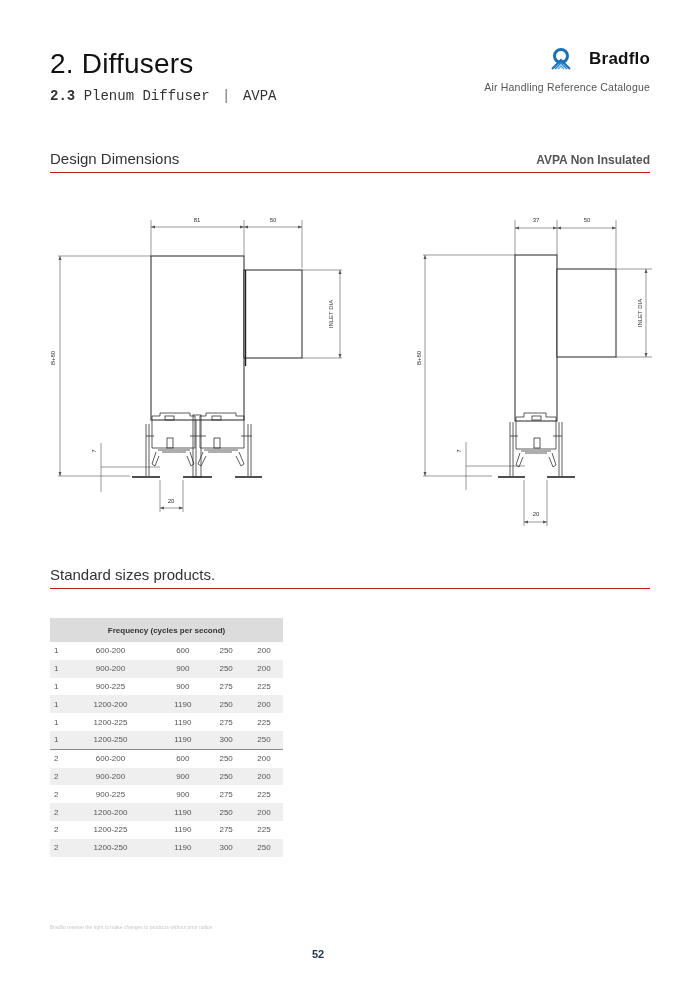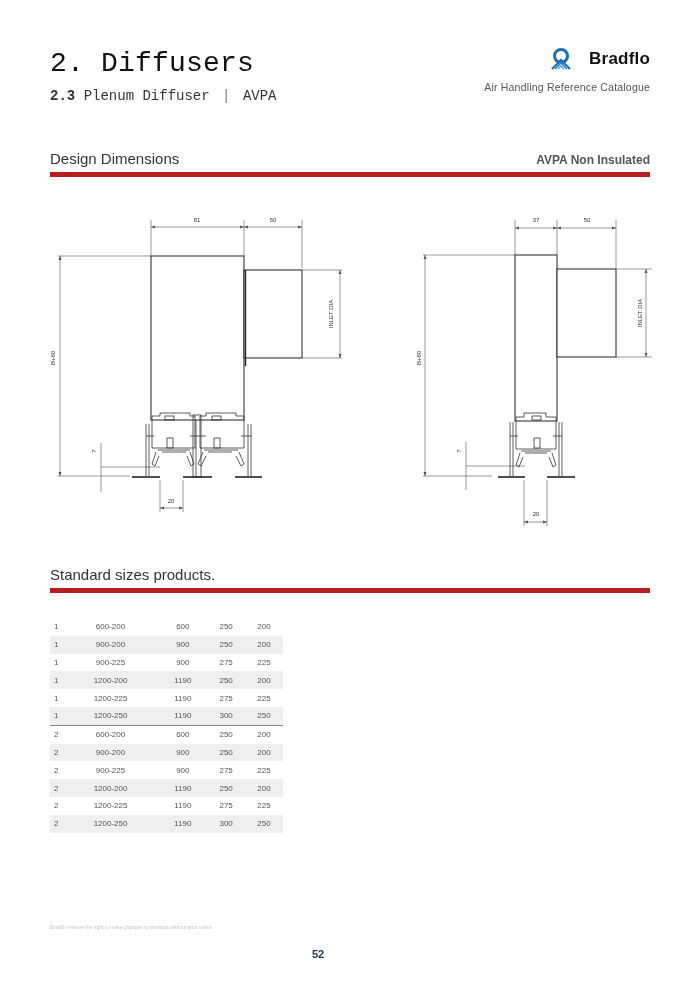--- a/index.html
+++ b/index.html
@@ -1,25 +1,25 @@
 <!DOCTYPE html>
 <html><head>
 <meta charset="utf-8">
 <style>
   html, body { margin: 0; padding: 0; background: #ffffff; }
   body { width: 700px; height: 990px; position: relative; overflow: hidden; font-family: "Liberation Sans", sans-serif; color: #222; }
   .abs { position: absolute; }
-  .title { left: 50px; top: 48px; font-size: 28px; font-weight: 400; color: #111; letter-spacing: 0.2px; line-height: 32px; font-family: Liberation Mono, monospace; }
+  .title { left: 50px; top: 48px; font-size: 28px; font-weight: 400; color: #111; letter-spacing: 0.2px; line-height: 32px; }
   .subtitle { left: 50px; top: 88px; font-size: 14px; color: #333; font-family: Liberation Mono, monospace; }
   .subtitle b { font-weight: 700; }
   .subtitle .sep { color: #777; margin: 0 4px; }
   .logo { right: 50px; top: 48px; display: flex; align-items: center; gap: 18px; }
   .logo-text { font-size: 17px; font-weight: 700; color: #111; letter-spacing: 0.2px; }
   .catalogue { right: 50px; top: 81px; font-size: 10.5px; color: #555; letter-spacing: 0.2px; }
-  .section-head { left: 50px; width: 600px; border-bottom: 5px solid #b91c1c; display: flex; justify-content: space-between; align-items: flex-end; padding-bottom: 5px; }
+  .section-head { left: 50px; width: 600px; border-bottom: 1px solid #b91c1c; display: flex; justify-content: space-between; align-items: flex-end; padding-bottom: 5px; }
   .section-title { font-size: 15px; color: #333; }
   .section-right { font-size: 12px; color: #555; font-weight: bold; }
   svg text { font-family: "Liberation Sans", sans-serif; }
   table.sizes { position: absolute; left: 50px; top: 618px; width: 233px; border-collapse: collapse; font-size: 8px; color: #555; }
   table.sizes th.group { background: #dcdcdc; color: #333; font-weight: 700; height: 22px; font-size: 8px; }
   table.sizes th.col { font-weight: 400; color: #666; height: 28px; line-height: 10px; border-bottom: 1px solid #888; vertical-align: middle; }
   table.sizes td { text-align: center; height: 17.8px; padding: 0; }
   table.sizes tr.alt td { background: #efefef; }
   table.sizes tr.break td { border-top: 1px solid #888; }
   .footnote { left: 50px; top: 924px; font-size: 5px; color: #c8c8c8; }
@@ -193,20 +193,23 @@
     <text x="536" y="516" text-anchor="middle">20</text>
   </g>
 </svg>
 
 <div class="abs section-head" style="top:566px;">
   <span class="section-title">Standard sizes products.</span>
 </div>
 
 <table class="sizes">
   <thead>
+    <tr>
+      <th class="group" colspan="5">Frequency (cycles per second)</th>
+    </tr>
   </thead>
   <tbody>
     <tr>
         <td>1</td>
         <td>600-200</td>
         <td>600</td>
         <td>250</td>
         <td>200</td>
       </tr>
     <tr class="alt">

